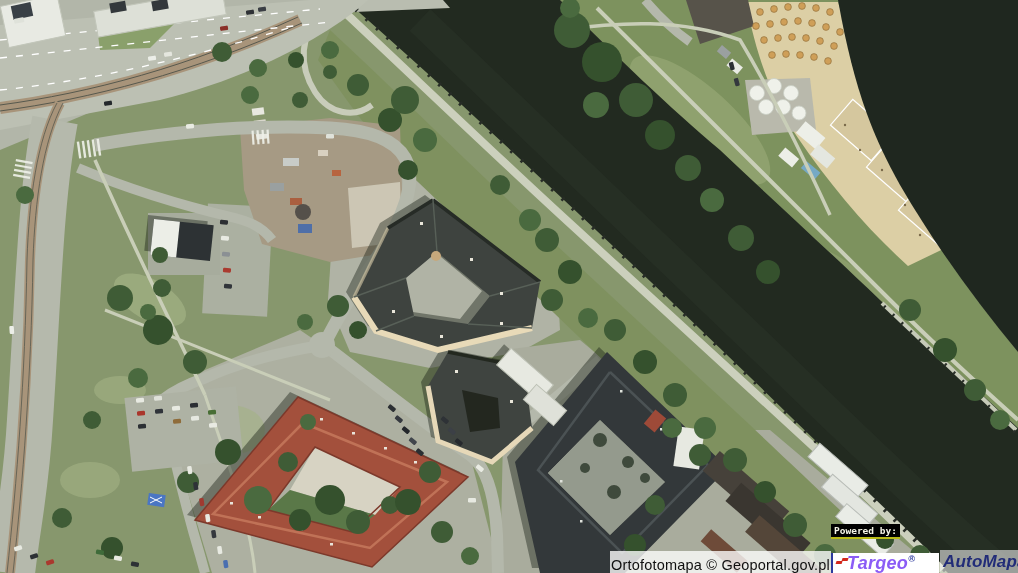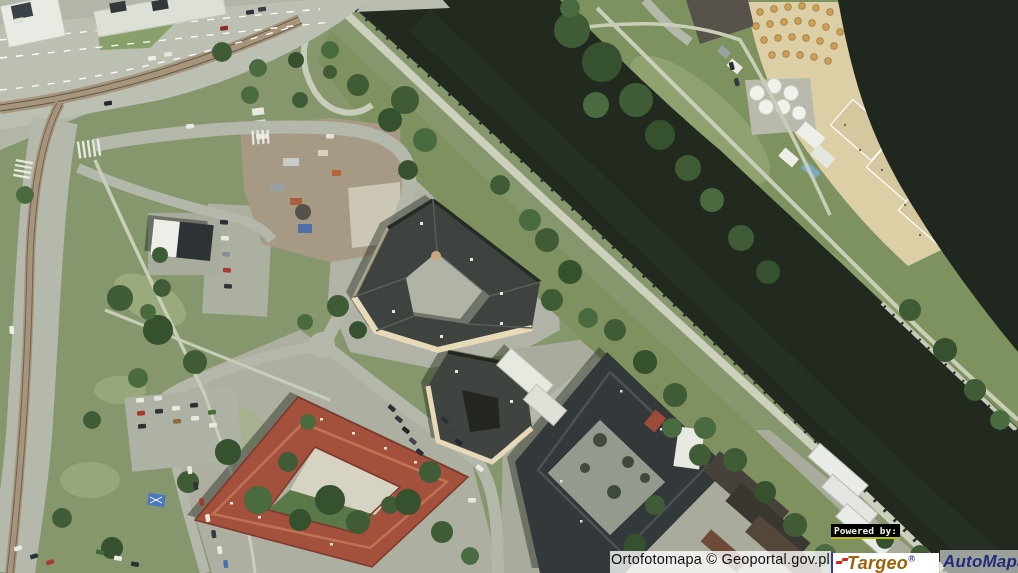--- a/index.html
+++ b/index.html
@@ -3,34 +3,34 @@
 <meta charset="utf-8">
 <style>
   html,body{margin:0;padding:0;background:#222;}
   .stage{position:relative;width:1018px;height:573px;overflow:hidden;
          font-family:"Liberation Sans",sans-serif;background:#8f9e7b;}
   .stage svg{position:absolute;left:0;top:0;}
   .t1{fill:#3f5c36}.t2{fill:#4a6a3f}.t3{fill:#35512d}
   .road{stroke:#b4b8ab;fill:none}
   .pathw{stroke:#c9ceb8;fill:none}
   .attr-bar{position:absolute;left:610px;bottom:0;width:221px;height:22px;
-    background:rgba(255,255,255,.78);display:flex;align-items:flex-start;justify-content:center;
+    background:rgba(255,255,255,.78);display:flex;align-items:flex-end;justify-content:center;
     font-size:14.5px;color:#101010;letter-spacing:.2px;}
   .powered{position:absolute;left:831px;bottom:34px;width:69px;height:15px;background:#000;
     border-bottom:2px solid #b9bb17;box-sizing:border-box;display:flex;align-items:center;
     padding-left:3px;color:#f4f4e6;font:bold 9.5px "DejaVu Sans Mono",monospace;}
   .targeo{position:absolute;left:831px;bottom:0;width:108px;height:20px;background:#fff;
     border-left:2px solid #2d3a9e;box-sizing:border-box;display:flex;align-items:center;
     padding-left:3px;text-decoration:none;}
   .tg-dots{position:relative;width:11px;height:16px;display:inline-block;}
   .tg-dots::before,.tg-dots::after{content:"";position:absolute;width:5.5px;height:3.4px;
     background:#d3281c;transform:skewX(-18deg);}
   .tg-dots::before{left:0;top:6px;}
   .tg-dots::after{left:5.5px;top:2.5px;}
-  .tg-text{font:italic bold 18px "Liberation Sans",sans-serif;color:#a16207;letter-spacing:.3px;}
+  .tg-text{font:italic bold 18px "Liberation Sans",sans-serif;color:#8b5cf6;letter-spacing:.3px;}
   .tg-reg{font:italic bold 9px "Liberation Sans",sans-serif;color:#2d3a9e;margin-top:-8px;}
   .automapa{position:absolute;right:0;bottom:0;width:78px;height:23px;
     background:rgba(255,255,255,.55);display:flex;align-items:center;
     padding:0 1px 0 3px;box-sizing:border-box;text-decoration:none;}
   .am-text{font:italic bold 17px "Liberation Sans",sans-serif;color:#222c78;letter-spacing:.2px;}
 </style>
 </head>
 <body>
 
 <div class="stage">

